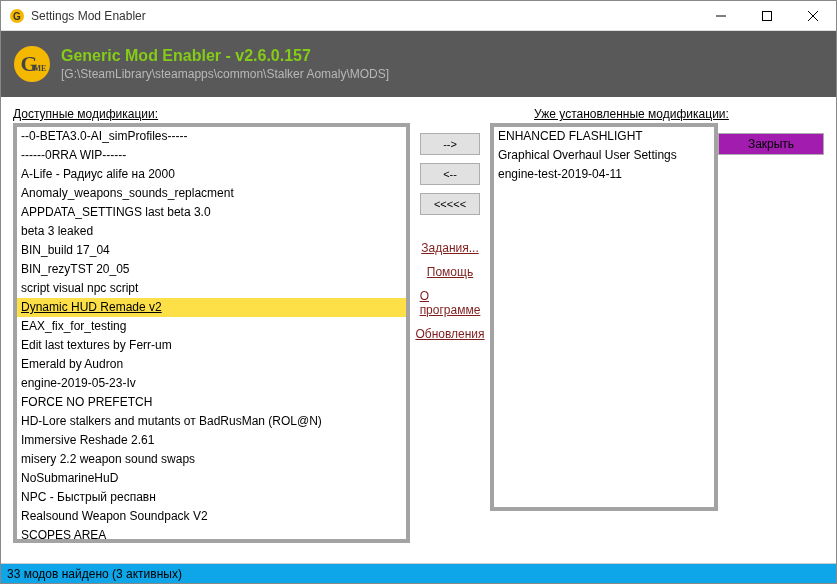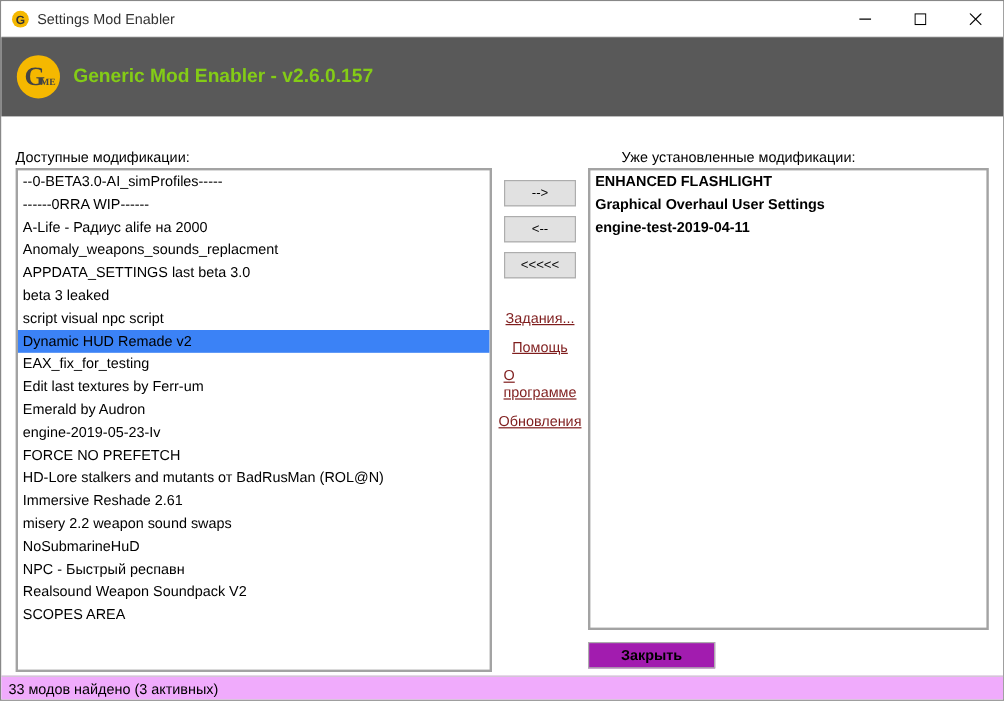--- a/index.html
+++ b/index.html
@@ -59,51 +59,52 @@
     color: #84cc16;
   }
   .banner-sub {
     font-size: 12px;
     color: #b8b8b8;
     margin-top: 2px;
   }
   
   .labels-row {
     display: flex;
-    padding: 27px 12px 2px 12px;
-    gap: 0;
+    padding: 10px 12px 2px 12px;
+    gap: 16px;
+    text-decoration: underline;
   }
   .label-left { width: 397px; }
   .label-right { margin-left: 108px; }
   .panel-label { font-size: 12px; color: #000; }
   
   .content {
     flex: 1;
     display: flex;
     padding: 0 12px 6px 12px;
     gap: 10px;
     min-height: 0;
   }
   .listbox {
-    border: 2px solid #a3a3a3;
+    border: 4px solid #a3a3a3;
     background: #fff;
     overflow-y: scroll;
     overflow-x: hidden;
   }
   .listbox.left { width: 397px; height: 420px; }
   .listbox.right { flex: 1; height: 388px; }
   .list-item {
     padding: 1px 4px;
     font-size: 12px;
     line-height: 17px;
     white-space: nowrap;
     cursor: default;
     color: #000;
   }
-  .list-item.selected { background: #3b82f6; }
+  .list-item.selected { background: #fde047; text-decoration: underline; }
   .center-col {
     width: 60px;
     display: flex;
     flex-direction: column;
     align-items: center;
     padding-top: 10px;
   }
   .move-btn {
     width: 60px; height: 22px;
     background: #e1e1e1;
@@ -119,41 +120,39 @@
     color: #7f1d1d;
     text-decoration: underline;
     font-size: 12px;
     margin-top: 18px;
     cursor: pointer;
   }
   .link + .link { margin-top: 10px; }
   .right-col {
     flex: 1;
     display: flex;
-    flex-direction: column;
-    font-weight: bold;
   }
   .close-btn-row {
     display: flex;
     justify-content: flex-start;
     margin-top: 10px;
   }
   .close-btn {
     width: 106px; height: 22px;
     background: #a21caf;
     border: 1px solid #adadad;
     font-size: 12px;
     display: flex; align-items: center; justify-content: center;
     cursor: pointer;
     font-family: "Segoe UI", sans-serif;
   }
   
   .statusbar {
     height: 20px;
-    background: #f0abfc;
+    background: #0ea5e9;
     border-top: 1px solid #ccc;
     padding: 2px 6px;
     font-size: 12px;
     color: #000;
     display: flex;
     align-items: center;
   }
   
   .listbox::-webkit-scrollbar { width: 17px; }
   .listbox::-webkit-scrollbar-track { background: #f0f0f0; }
@@ -196,36 +195,39 @@
 <div class="banner">
   <div class="banner-icon">
     <svg width="38" height="38" viewBox="0 0 38 38">
       <circle cx="19" cy="19" r="18" fill="#f5b800"></circle>
       <text x="16" y="26" text-anchor="middle" font-size="22" font-weight="bold" fill="#444" font-family="Segoe UI">G</text>
       <text x="27" y="26" text-anchor="middle" font-size="8" font-weight="bold" fill="#444" font-family="Segoe UI">ME</text>
     </svg>
   </div>
   <div>
     <div class="banner-title">Generic Mod Enabler - v2.6.0.157</div>
+    <div class="banner-sub">[G:\SteamLibrary\steamapps\common\Stalker Aomaly\MODS]</div>
   </div>
 </div>
 
 <div class="labels-row">
   <div class="label-left panel-label">Доступные модификации:</div>
   <div class="label-right panel-label">Уже установленные модификации:</div>
 </div>
 
 <div class="content">
   <div class="listbox left" id="available-list">
       <div class="list-item">--0-BETA3.0-AI_simProfiles-----</div>
       <div class="list-item">------0RRA WIP------</div>
       <div class="list-item">A-Life - Радиус alife на 2000</div>
       <div class="list-item">Anomaly_weapons_sounds_replacment</div>
       <div class="list-item">APPDATA_SETTINGS last beta 3.0</div>
       <div class="list-item">beta 3 leaked</div>
+      <div class="list-item">BIN_build 17_04</div>
+      <div class="list-item">BIN_rezyTST 20_05</div>
       <div class="list-item">script visual npc script</div>
       <div class="list-item selected">Dynamic HUD Remade v2</div>
       <div class="list-item">EAX_fix_for_testing</div>
       <div class="list-item">Edit last textures by Ferr-um</div>
       <div class="list-item">Emerald by Audron</div>
       <div class="list-item">engine-2019-05-23-Iv</div>
       <div class="list-item">FORCE NO PREFETCH</div>
       <div class="list-item">HD-Lore stalkers and mutants от BadRusMan (ROL@N)</div>
       <div class="list-item">Immersive Reshade 2.61</div>
       <div class="list-item">misery 2.2 weapon sound swaps</div>

